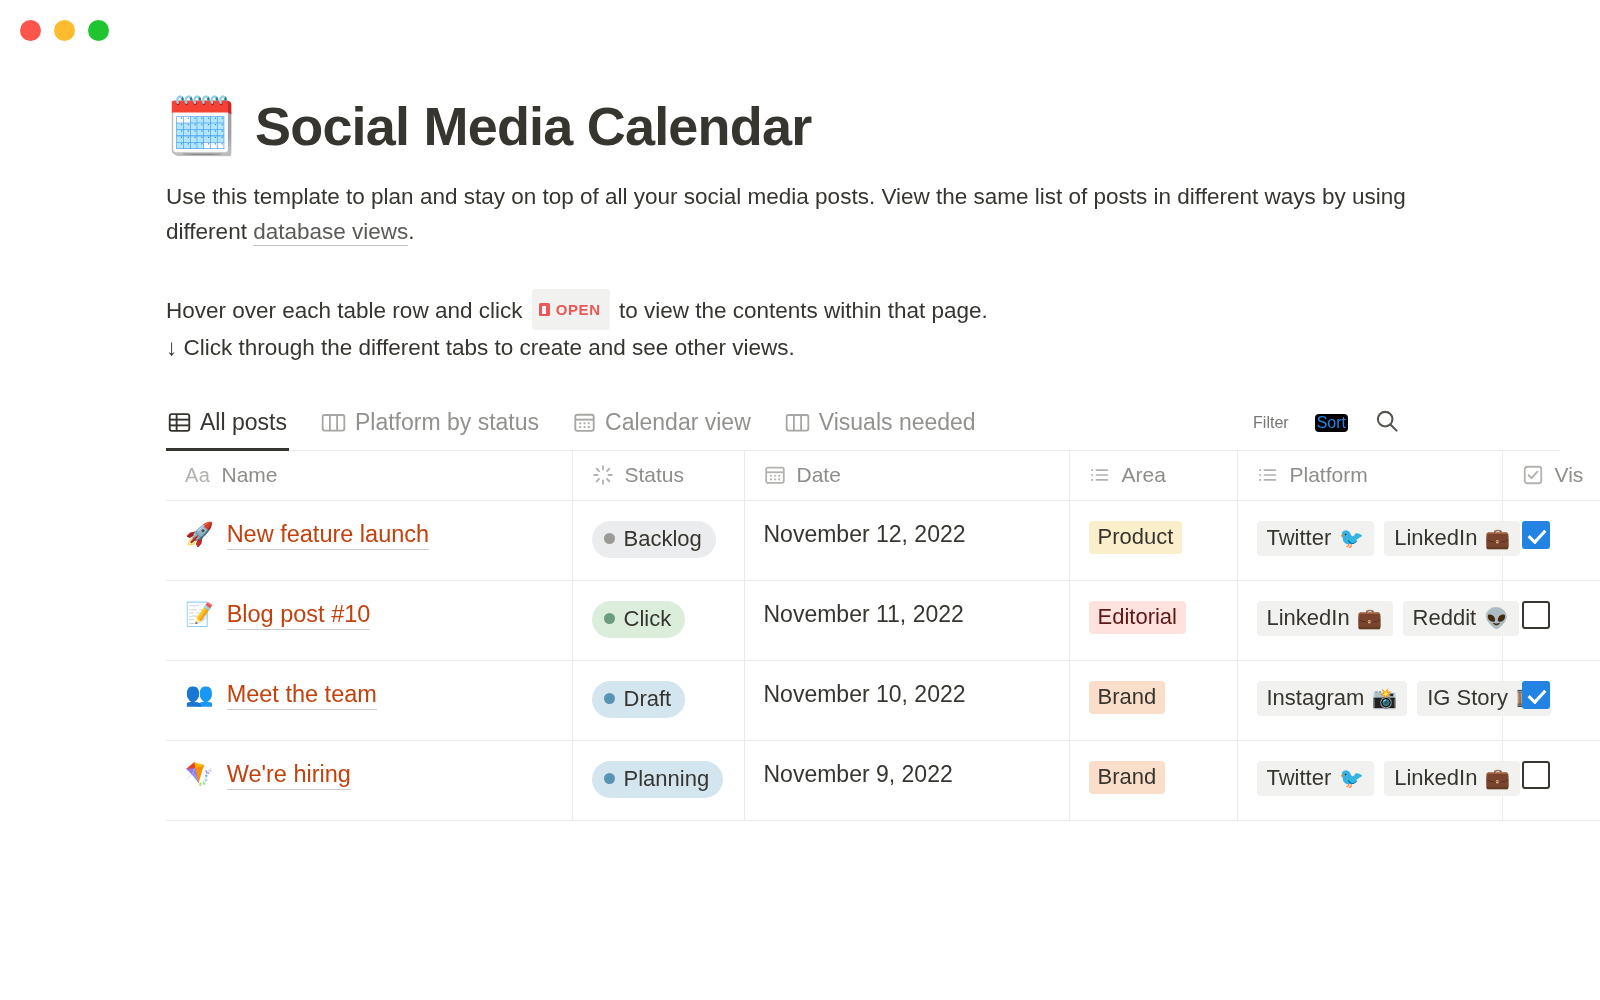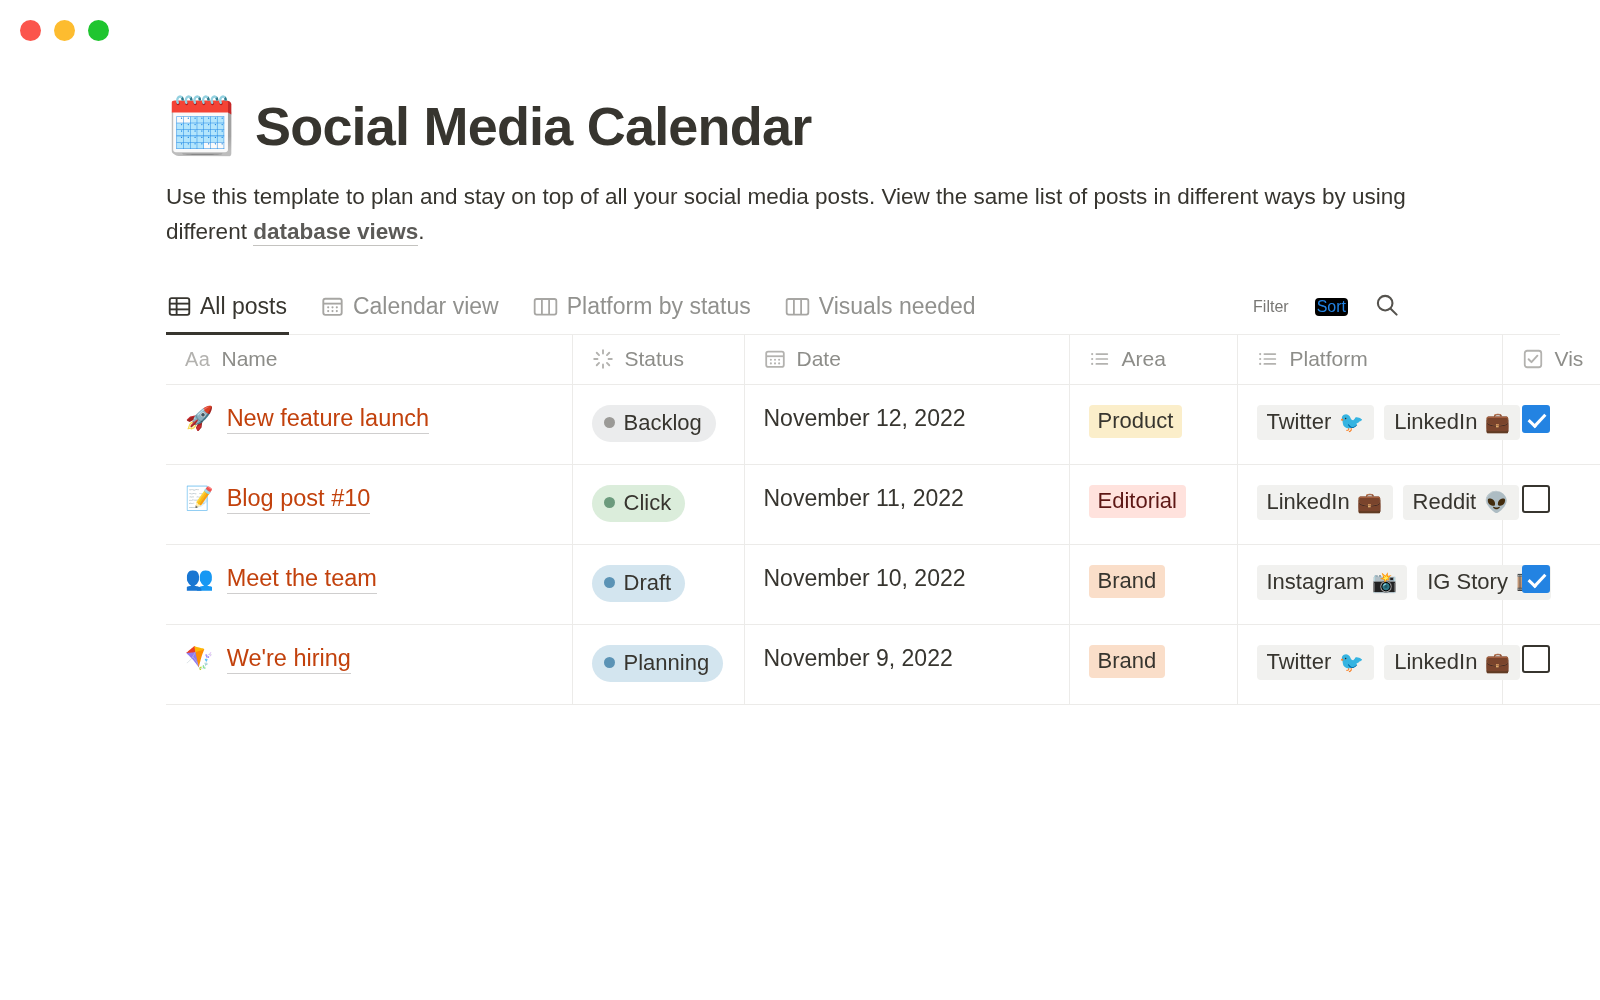--- a/index.html
+++ b/index.html
@@ -49,21 +49,20 @@
     margin-top: 22px;
     font-size: 22.5px;
     line-height: 35px;
     color: #37352f;
     max-width: 1250px;
   }
   .link {
     color: #5b5a57;
     border-bottom: 1px solid #c4c3c0;
     padding-bottom: 1px;
-    font-weight: bold;
   }
 
   .para2 { margin-top: 40px; }
   .para2 .line { display: block; white-space: nowrap; }
 
   .open-badge {
     display: inline-flex;
     align-items: center;
     gap: 6px;
     background: #f1f1ef;
@@ -247,34 +246,56 @@
   <div class="title-row">
     <span class="title-emoji">🗓️</span>
     <h1 class="page-title">Social Media Calendar</h1>
   </div>
 
   <div class="para">
     <span>Use this template to plan and stay on top of all your social media posts. View the same list of posts in different ways</span>
     <span>by using different </span><span class="link">database views</span><span>.</span>
   </div>
 
+  <div class="para para2">
+    <span class="line">
+      <span>Hover over each table row and click</span>
+      <span class="open-badge">
+        <span class="sq"></span>
+        <span class="txt">OPEN</span>
+      </span>
+      <span>to view the contents within that page.</span>
+    </span>
+    <span class="line">↓ Click through the different tabs to create and see other views.</span>
+  </div>
 
   <div class="viewbar">
     <div class="tabs">
 
       <div class="tab active">
         <span class="th-icon">
           <svg width="23" height="23" viewBox="0 0 16 16" fill="none" stroke="#37352f" stroke-width="1.3">
             <rect x="1.2" y="2.2" width="13.6" height="11.6" rx="1.4"></rect>
             <line x1="1.2" y1="6" x2="14.8" y2="6"></line>
             <line x1="1.2" y1="10" x2="14.8" y2="10"></line>
             <line x1="6" y1="2.2" x2="6" y2="13.8"></line>
           </svg>
         </span>
         <span>All posts</span>
+      </div>
+
+      <div class="tab">
+        <span class="th-icon">
+          <svg width="25" height="23" viewBox="0 0 18 16" fill="none" stroke="#a7a6a3" stroke-width="1.3">
+            <rect x="1.2" y="2.6" width="15.6" height="11.2" rx="1.4"></rect>
+            <line x1="6.4" y1="2.6" x2="6.4" y2="13.8"></line>
+            <line x1="11.6" y1="2.6" x2="11.6" y2="13.8"></line>
+          </svg>
+        </span>
+        <span>Platform by status</span>
       </div>
 
       <div class="tab">
         <span class="th-icon">
           <svg width="23" height="23" viewBox="0 0 16 16" fill="none" stroke="#a7a6a3" stroke-width="1.3">
             <rect x="1.6" y="2.6" width="12.8" height="11.2" rx="1.4"></rect>
             <line x1="1.6" y1="6" x2="14.4" y2="6"></line>
             <circle cx="5" cy="8.6" r=".75" fill="#a7a6a3" stroke="none"></circle>
             <circle cx="8" cy="8.6" r=".75" fill="#a7a6a3" stroke="none"></circle>
             <circle cx="11" cy="8.6" r=".75" fill="#a7a6a3" stroke="none"></circle>
@@ -287,31 +308,20 @@
       </div>
 
       <div class="tab">
         <span class="th-icon">
           <svg width="25" height="23" viewBox="0 0 18 16" fill="none" stroke="#a7a6a3" stroke-width="1.3">
             <rect x="1.2" y="2.6" width="15.6" height="11.2" rx="1.4"></rect>
             <line x1="6.4" y1="2.6" x2="6.4" y2="13.8"></line>
             <line x1="11.6" y1="2.6" x2="11.6" y2="13.8"></line>
           </svg>
         </span>
-        <span>Platform by status</span>
-      </div>
-
-      <div class="tab">
-        <span class="th-icon">
-          <svg width="25" height="23" viewBox="0 0 18 16" fill="none" stroke="#a7a6a3" stroke-width="1.3">
-            <rect x="1.2" y="2.6" width="15.6" height="11.2" rx="1.4"></rect>
-            <line x1="6.4" y1="2.6" x2="6.4" y2="13.8"></line>
-            <line x1="11.6" y1="2.6" x2="11.6" y2="13.8"></line>
-          </svg>
-        </span>
         <span>Visuals needed</span>
       </div>
 
     </div>
 
     <div class="viewtools">
       <span class="vt">Filter</span>
       <span class="vt accent">Sort</span>
       <span>
         <svg width="26" height="26" viewBox="0 0 20 20" fill="none" stroke="#55534e" stroke-width="1.6">

